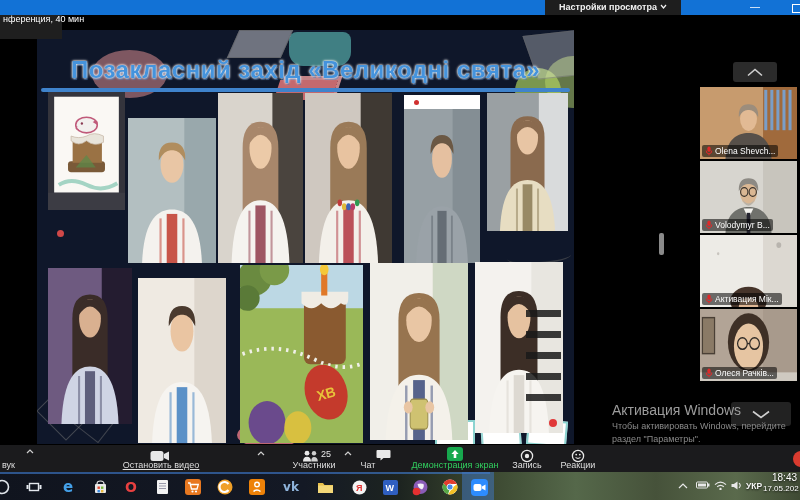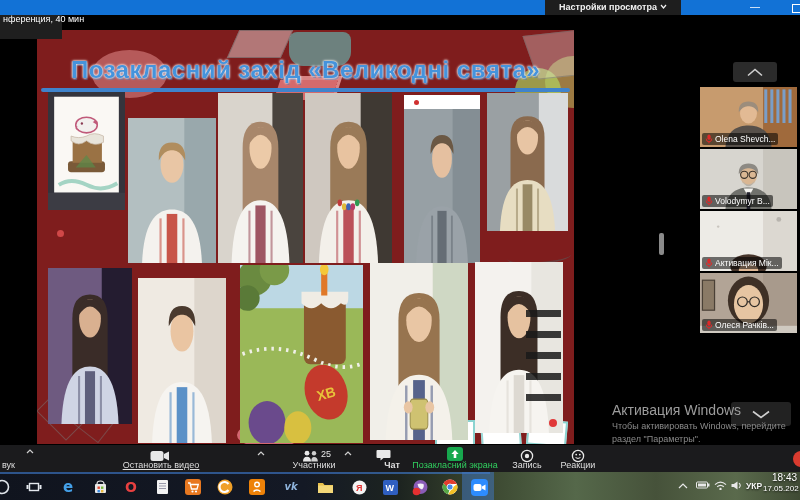--- a/index.html
+++ b/index.html
@@ -13,21 +13,21 @@
   #view-settings{position:absolute;left:545px;top:0;width:136px;height:15px;background:#1e1e1e;color:#f2f2f2;
                  font-size:9px;font-weight:bold;text-align:center;line-height:15px;cursor:default;}
   #view-settings svg{margin-left:3px;vertical-align:1px;}
   #min-btn{position:absolute;left:746px;top:0px;width:18px;height:15px;color:#fff;font-size:10px;text-align:center;line-height:13px;}
   #ctrl-partial{position:absolute;left:792px;top:4px;width:7px;height:7px;border:1.5px solid #fff;background:none;}
   #topbar-shadow{position:absolute;left:0;top:15px;width:62px;height:24px;background:#1f1f1f;z-index:2;}
   
   #toast{position:absolute;left:318px;top:20px;background:#262626;border-radius:3px;padding:4px 9px;
          color:#f0f0f0;font-size:9.5px;font-weight:bold;white-space:nowrap;z-index:25;}
   
-  #slide{position:absolute;left:37px;top:30px;width:537px;height:414px;background:#7f1d1d;overflow:hidden;z-index:1;}
+  #slide{position:absolute;left:37px;top:30px;width:537px;height:414px;background:#0f172a;overflow:hidden;z-index:1;}
   #slide-title{position:absolute;left:0;top:26px;width:100%;text-align:center;font-size:24px;font-weight:800;
                color:#4593dc;letter-spacing:.5px;z-index:6;
                text-shadow:0 0 3px rgba(255,255,255,.95),0 0 2px #fff,1px 2px 0 rgba(43,108,184,.45);}
   #title-underline{position:absolute;left:4px;top:58px;width:529px;height:4px;background:#3f83cc;border-radius:2px;z-index:6;}
   .doodle{position:absolute;z-index:1;}
   #d1{left:55px;top:20px;width:75px;height:48px;border-radius:50%;background:rgba(238,152,152,.5);}
   #d2{left:252px;top:2px;width:62px;height:34px;background:rgba(96,196,192,.6);border-radius:8px 8px 14px 14px;}
   #d3{left:240px;top:50px;width:58px;height:20px;background:rgba(228,120,122,.85);transform:skewX(-18deg);box-shadow:3px -4px 0 rgba(240,160,160,.8);}
   #d4{left:478px;top:38px;width:46px;height:46px;border-radius:50%;background:rgba(168,206,94,.7);}
   #d5{left:508px;top:26px;width:56px;height:52px;border-radius:50%;background:rgba(186,216,104,.5);}
@@ -61,21 +61,21 @@
            background:repeating-linear-gradient(180deg,rgba(25,25,25,.85) 0 7px,transparent 7px 21px);}
   .reddot{position:absolute;right:6px;bottom:6px;width:8px;height:8px;border-radius:50%;background:#e03838;z-index:2;}
   
   #scroll-thumb{position:absolute;left:659px;top:233px;width:5px;height:22px;background:#8a8a8a;border-radius:2px;z-index:4;}
   
   #sb-up{position:absolute;left:733px;top:62px;width:44px;height:20px;background:#2b2b2b;border-radius:3px;z-index:5;
          display:flex;align-items:center;justify-content:center;}
   #sb-down{position:absolute;left:731px;top:402px;width:60px;height:24px;background:#222;border-radius:3px;z-index:6;
          display:flex;align-items:center;justify-content:center;}
   #sb-tiles{position:absolute;left:700px;top:87px;width:97px;z-index:4;}
-  .sp{position:relative;width:97px;height:60px;margin-bottom:2px;overflow:hidden;background:#222;}
+  .sp{position:relative;width:97px;height:72px;margin-bottom:2px;overflow:hidden;background:#222;}
   .sp svg.pfig{position:absolute;left:0;top:0;width:100%;height:100%;display:block;}
   .ptag{position:absolute;left:2px;bottom:2px;display:flex;align-items:center;gap:2px;background:rgba(0,0,0,.55);
         border-radius:2px;padding:1px 3px;max-width:88px;}
   .pname{color:#fff;font-size:8.5px;white-space:nowrap;overflow:hidden;text-overflow:ellipsis;}
   
   #watermark{position:absolute;left:612px;top:402px;width:192px;z-index:20;pointer-events:none;}
   #wm-title{font-size:14px;color:#9c9c9c;}
   .wm-line{font-size:9px;color:#8a8a8a;margin-top:3px;white-space:nowrap;}
   
   #toolbar{position:absolute;left:0;top:445px;width:800px;height:27px;background:#1b1b1d;z-index:15;}
@@ -85,21 +85,21 @@
   #lbl-audio{left:2px;}
   #caret-audio{left:26px;top:4px;}
   #ico-video{left:150px;top:5px;}
   #caret-video{left:257px;top:6px;}
   #lbl-video{left:161px;text-decoration:underline;}
   #ico-people{left:302px;top:5px;}
   #cnt-people{position:absolute;left:321px;top:4px;font-size:9px;color:#e8e8e8;}
   #caret-people{left:344px;top:6px;}
   #lbl-people{left:314px;}
   #ico-chat{left:376px;top:4px;}
-  #lbl-chat{left:392px;font-weight:bold;}
+  #lbl-chat{left:368px;}
   #ico-share{left:447px;top:2px;}
   #lbl-share{left:455px;}
   #ico-rec{left:520px;top:4px;}
   #lbl-rec{left:527px;}
   #ico-react{left:571px;top:4px;}
   #lbl-react{left:578px;}
   #end-red{position:absolute;left:793px;top:6px;width:16px;height:16px;border-radius:50%;background:#d93b2f;}
   
   #taskbar{position:absolute;left:0;top:472px;width:800px;height:28px;z-index:30;
     background:linear-gradient(90deg,#10141e 0%,#141925 38%,#1d2420 50%,#39452e 60%,#55684a 72%,#46523a 82%,#5a6a4c 92%,#3f4a34 100%);}
@@ -453,21 +453,21 @@
 
     <svg class="tico" id="ico-chat" width="15" height="12">
         <path d="M1.5,1 h12 a1,1 0 0 1 1,1 v6 a1,1 0 0 1 -1,1 h-6 l-3,2.6 v-2.6 h-3 a1,1 0 0 1 -1,-1 v-6 a1,1 0 0 1 1,-1 Z" fill="#e8e8e8"></path>
       </svg>
     <span class="tlabel cen" id="lbl-chat">Чат</span>
 
     <svg class="tico" id="ico-share" width="16" height="14">
         <rect width="16" height="14" rx="3" fill="#17a84e"></rect>
         <path d="M8,3 L11.6,7 L9.3,7 L9.3,11 L6.7,11 L6.7,7 L4.4,7 Z" fill="#fff"></path>
       </svg>
-    <span class="tlabel cen" id="lbl-share" style="color: rgb(49, 208, 95);">Позакласний экрана</span>
+    <span class="tlabel cen" id="lbl-share" style="color: rgb(49, 208, 95);">Демонстрация экран</span>
 
     <svg class="tico" id="ico-rec" width="14" height="14">
         <circle cx="7" cy="7" r="5.6" fill="none" stroke="#e8e8e8" stroke-width="1.3"></circle>
         <circle cx="7" cy="7" r="2.2" fill="#e8e8e8"></circle>
       </svg>
     <span class="tlabel cen" id="lbl-rec">Запись</span>
 
     <svg class="tico" id="ico-react" width="14" height="14">
         <circle cx="7" cy="7" r="5.6" fill="none" stroke="#e8e8e8" stroke-width="1.3"></circle>
         <circle cx="5.2" cy="5.6" r="0.9" fill="#e8e8e8"></circle>
@@ -533,21 +533,21 @@
           </svg>
         </span>
         <span class="tbi" style="left: 247px;">
           <svg width="16" height="16">
             <rect width="16" height="16" rx="3" fill="#ee8208"></rect>
             <circle cx="8" cy="5.5" r="2.3" fill="none" stroke="#fff" stroke-width="1.4"></circle>
             <path d="M4.5,12.5 Q8,9.5 11.5,12.5" fill="none" stroke="#fff" stroke-width="1.6"></path>
           </svg>
         </span>
         <span class="tbi" style="left: 281px;">
-          <span class="gly" style="color:#8fb4dc;font-size:10px;font-style:italic;">vk</span>
+          <span class="gly" style="color:#8fb4dc;font-size:12px;">vk</span>
         </span>
         <span class="tbi" style="left: 315px;">
           <svg width="17" height="14">
             <path d="M1,3 h5 l1.5,2 H16 v8 H1 Z" fill="#e8c04a"></path>
             <path d="M1,5.5 H16 V13 H1 Z" fill="#f4d878"></path>
           </svg>
         </span>
         <span class="tbi" style="left: 349px;">
           <svg width="15" height="15">
             <circle cx="7.5" cy="7.5" r="7" fill="#f4f4f4"></circle>

